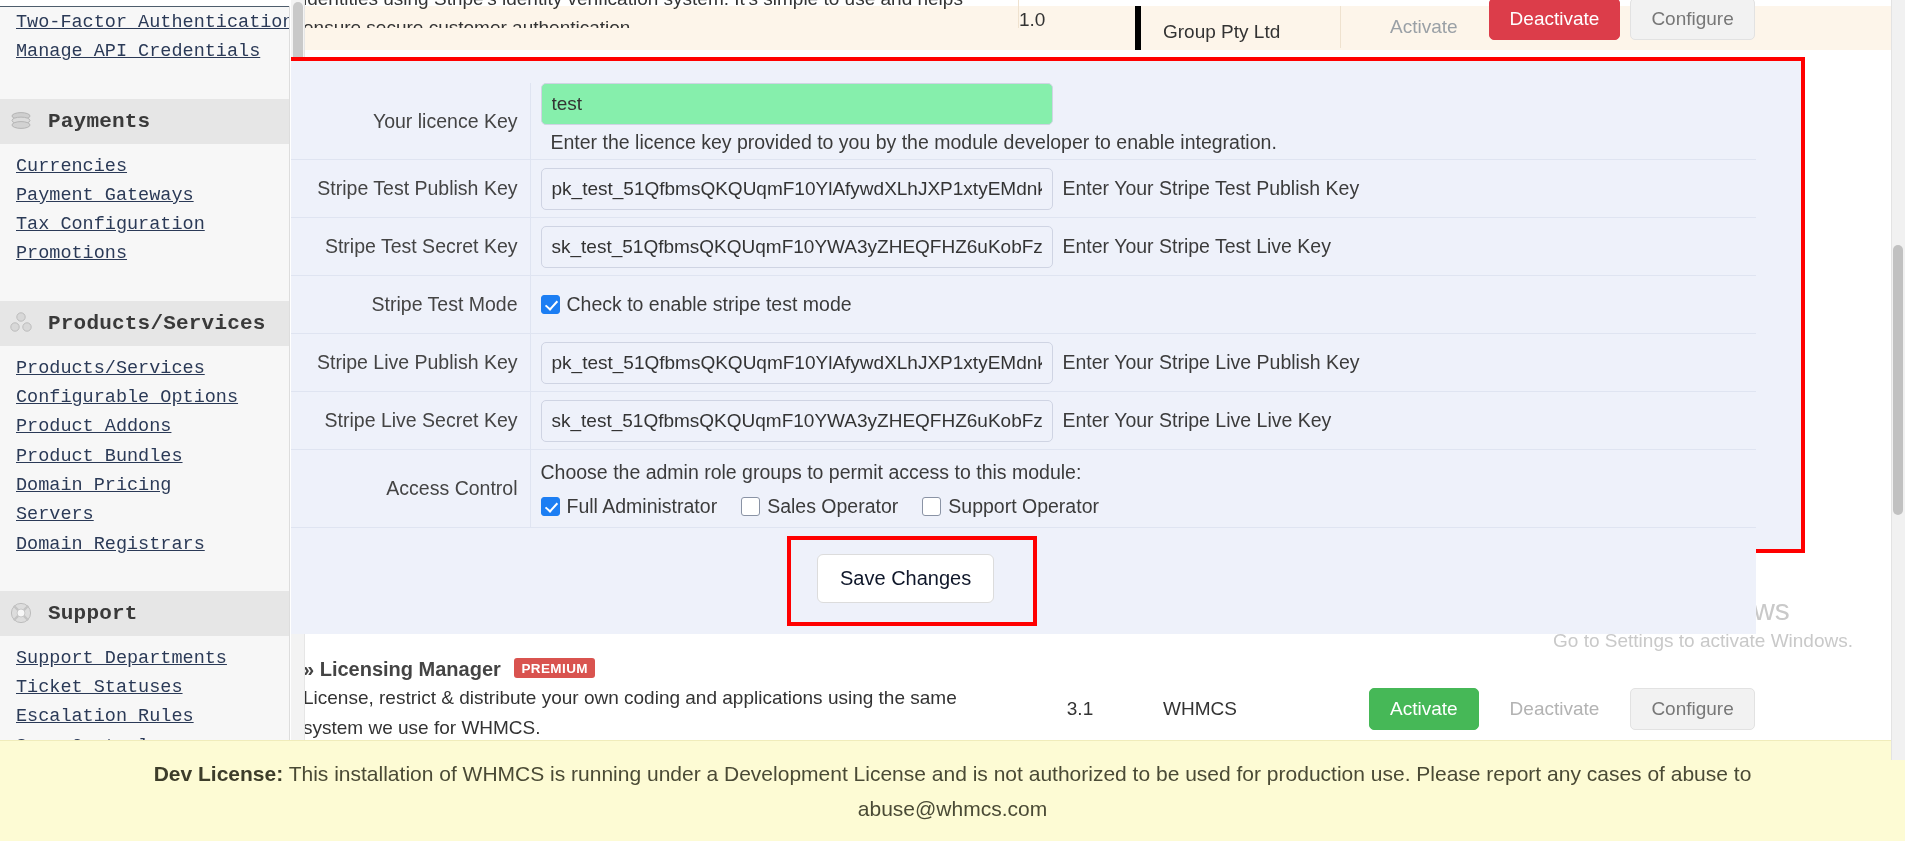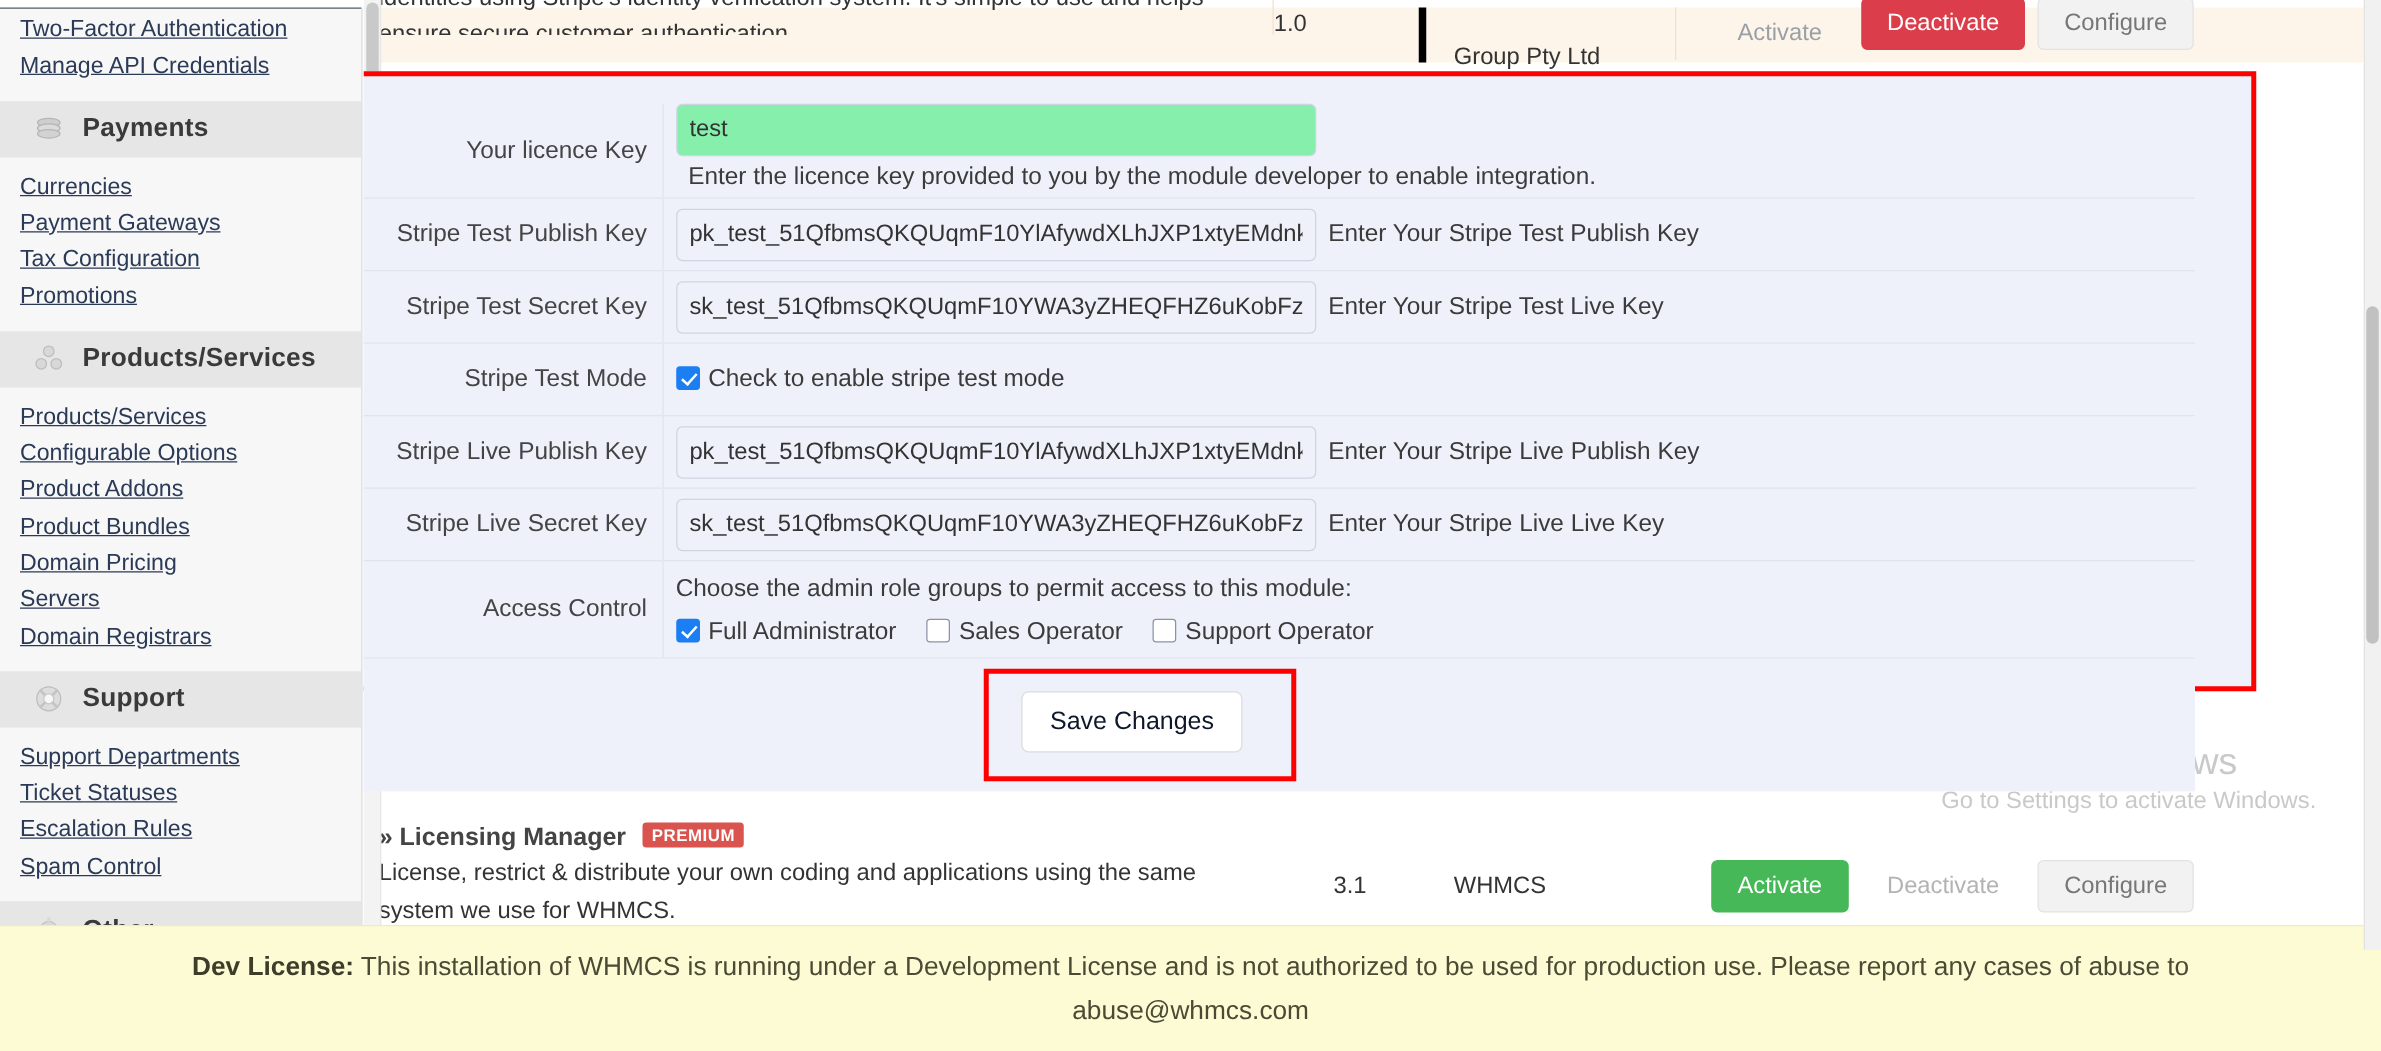--- a/index.html
+++ b/index.html
@@ -17,20 +17,21 @@
   }
 
   
   .sidebar {
     position: absolute;
     left: 0; top: 6px;
     width: 290px; height: 735px;
     background: #f7f7f7;
     border-right: 1px solid #dddddd;
     overflow: hidden;
+    font-family: Liberation Mono, monospace;
   }
   .sidebar-topbar {
     position: absolute; left: 0; top: -6px;
     width: 290px; height: 7px;
     background: #4e5d6c;
   }
   .nav-link {
     display: block;
     color: #2b3a57;
     text-decoration: underline;
@@ -38,22 +39,22 @@
     line-height: 29.3px;
     padding-left: 16px;
     white-space: nowrap;
     cursor: pointer;
   }
   .nav-section {
     background: #e6e6e6;
     height: 45px;
     display: flex;
     align-items: center;
-    padding-left: 26px;
-    margin-top: 8px;
+    padding-left: 8px;
+    margin-top: 26px;
     margin-bottom: 6px;
   }
   .nav-section-icon {
     width: 26px; height: 26px;
     margin-right: 14px;
     display: inline-flex;
     align-items: center;
     justify-content: center;
     flex: 0 0 auto;
   }
@@ -101,21 +102,21 @@
     border-right: 6px solid #000000;
     height: 44px;
     padding-top: 2px;
   }
   .mr-author {
     width: 200px;
     padding-left: 22px;
     line-height: 24px;
     border-right: 1px solid #efe2cf;
     height: 42px;
-    padding-top: 28px;
+    padding-top: 14px;
   }
   .mr-actions {
     flex: 1;
     display: flex;
     align-items: flex-start;
     gap: 10px;
     padding-left: 28px;
     padding-top: 0px;
     height: 44px;
   }

